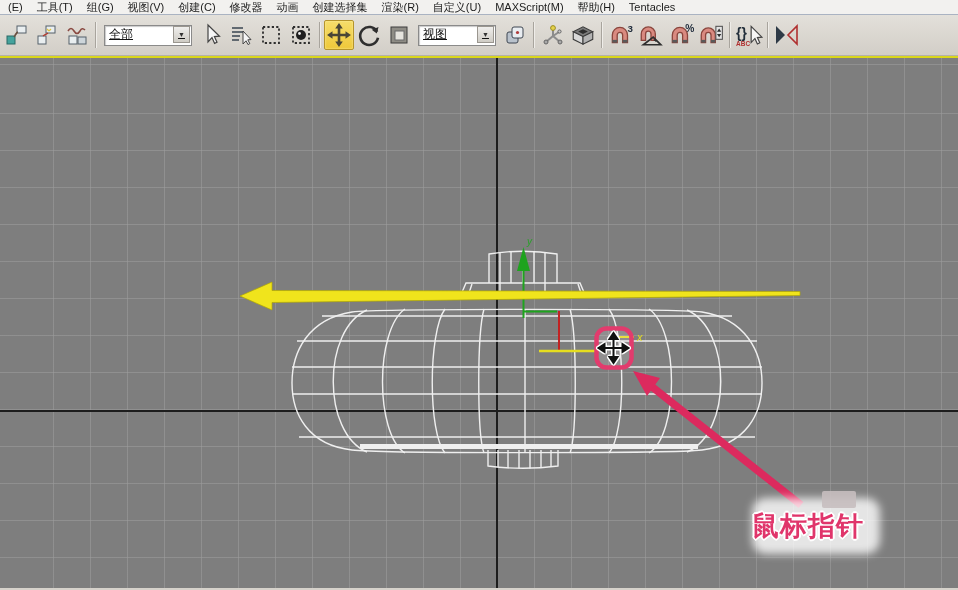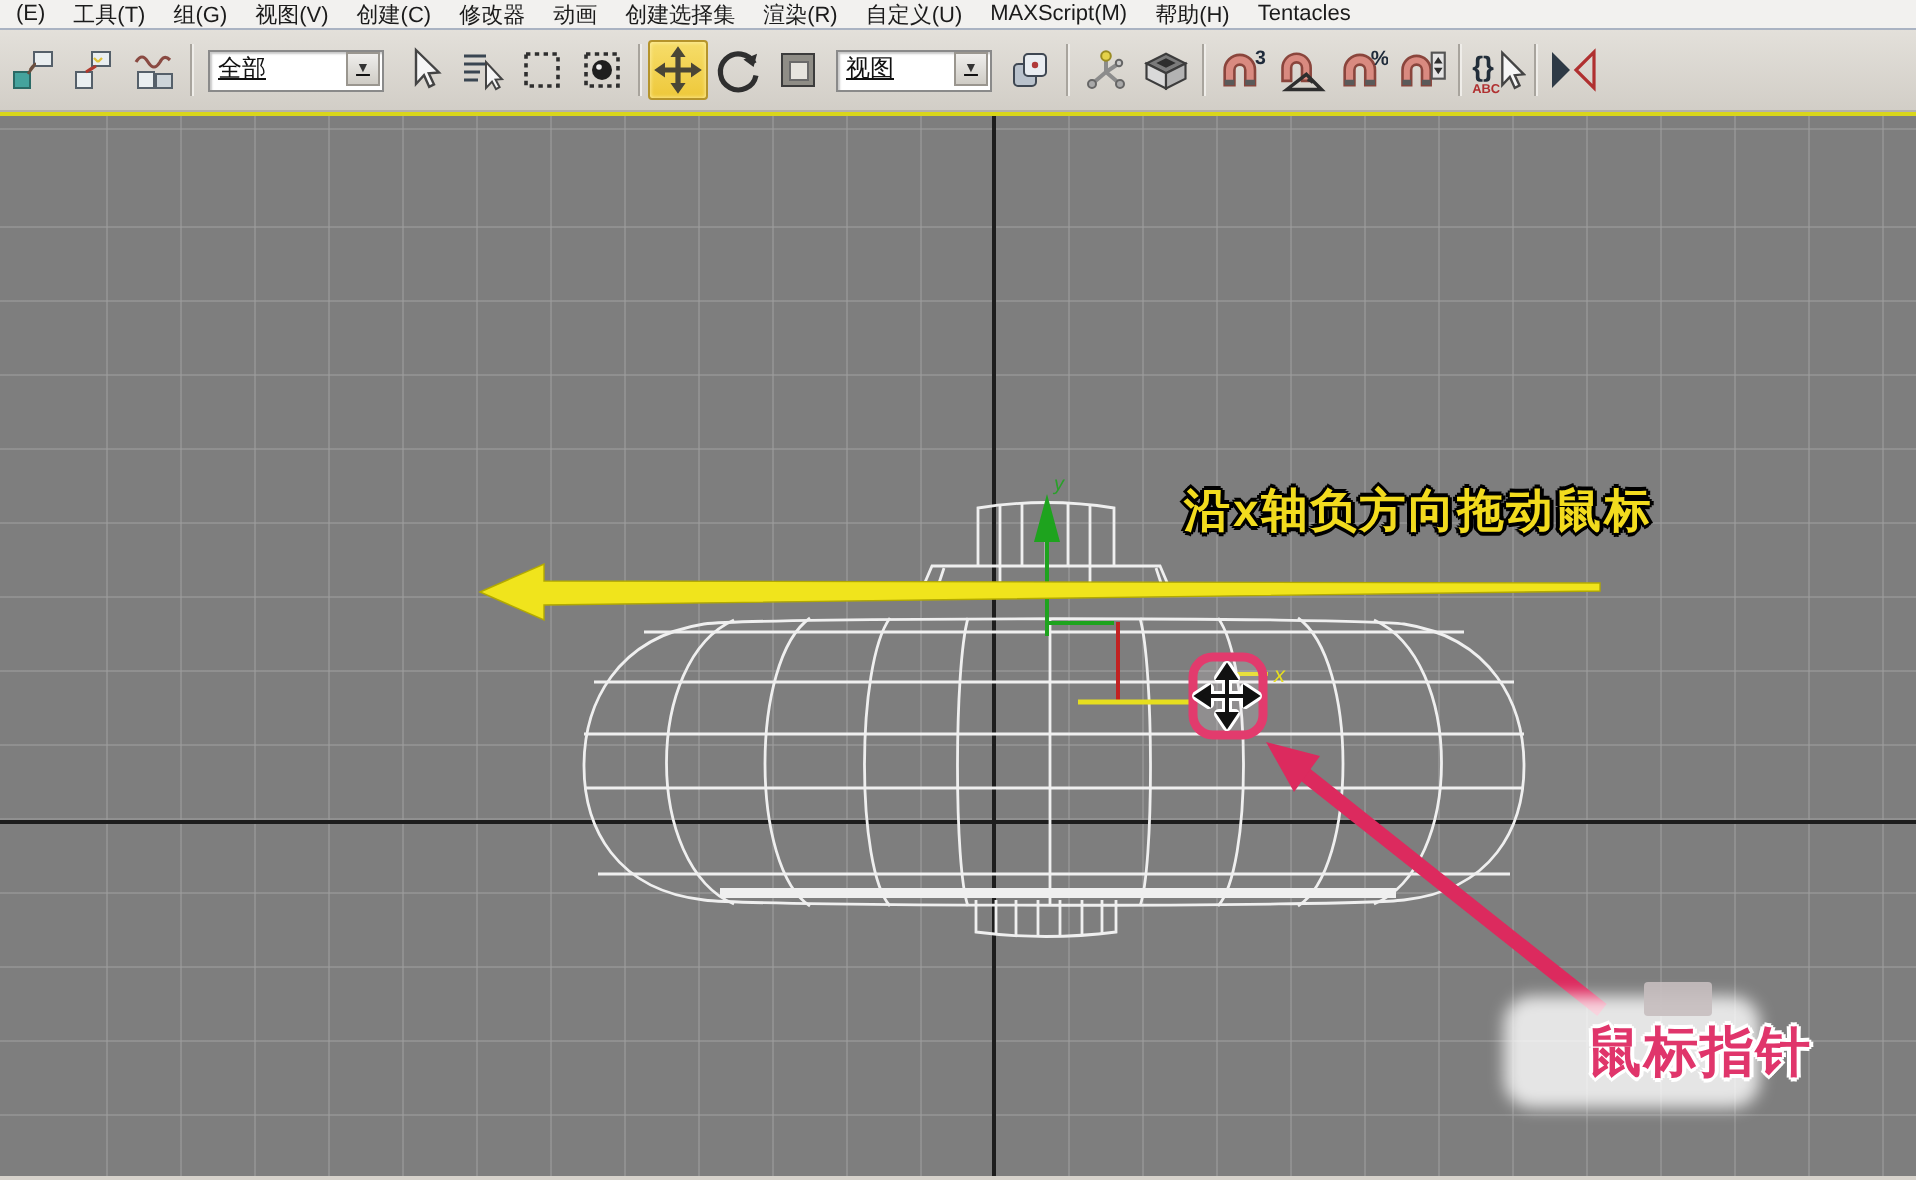--- a/index.html
+++ b/index.html
@@ -40,21 +40,21 @@
   .overlay-svg { position:absolute; left:0; top:0; }
 
   .note-yellow { position:absolute; left:592px; top:182px; font-size:23px; font-weight:bold;
       letter-spacing:1.5px; color:#f2db1e; white-space:nowrap;
       text-shadow:-2px 0 0 #000, 2px 0 0 #000, 0 -2px 0 #000, 0 2px 0 #000,
                   -1px -1px 0 #000, 1px 1px 0 #000, -1px 1px 0 #000, 1px -1px 0 #000; }
   .blob-white { position:absolute; left:752px; top:440px; width:128px; height:56px;
       background:rgba(255,255,255,.8); border-radius:14px; filter:blur(4px); }
   .blob-gray { position:absolute; left:822px; top:433px; width:34px; height:17px;
       background:#c7bebf; opacity:.9; border-radius:2px; }
-  .note-pink { position:absolute; left:794px; top:450px; font-size:27px; font-weight:bold;
+  .note-pink { position:absolute; left:752px; top:450px; font-size:27px; font-weight:bold;
       letter-spacing:1px; color:#e0356b; white-space:nowrap;
       text-shadow:-2px 0 0 #fff, 2px 0 0 #fff, 0 -2px 0 #fff, 0 2px 0 #fff,
                   -1px -1px 0 #fff, 1px 1px 0 #fff, -1px 1px 0 #fff, 1px -1px 0 #fff; }
 </style>
 </head>
 <body>
 
 <div class="screen">
 
   <div class="menubar">
@@ -307,18 +307,17 @@
           </g>
         </g>
 
         <g>
           <line x1="651" y1="386" x2="801" y2="505" stroke="#dc2a5e" stroke-width="7.5"></line>
           <polygon points="633,371 660,378 647,396" fill="#dc2a5e"></polygon>
         </g>
       </g>
     </svg>
 
-    <div class="note-yellow">沿x轴负方向拖动鼠标</div>
     <div class="blob-white"></div>
     <div class="blob-gray"></div>
     <div class="note-pink">鼠标指针</div>
   </div>
 </div>
 
 </body></html>

